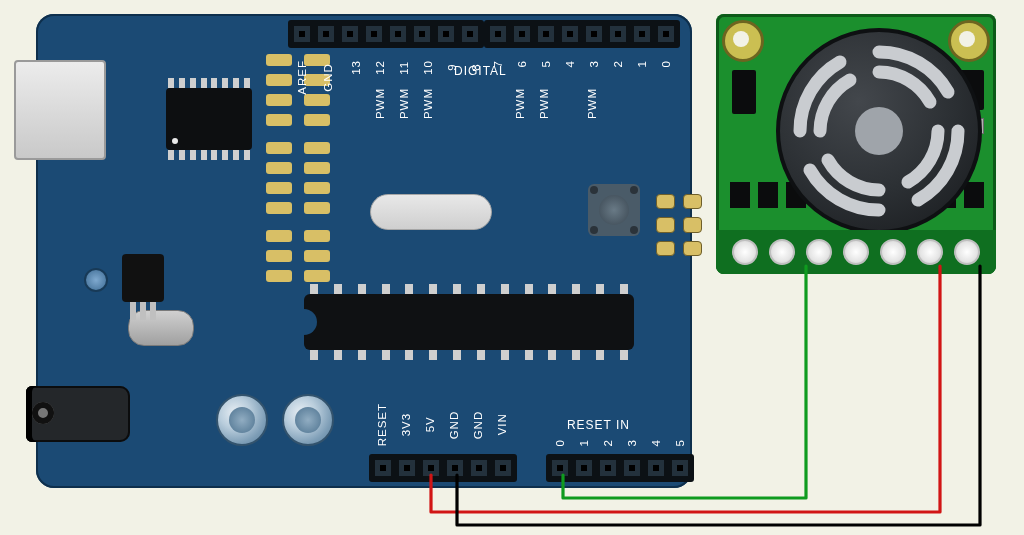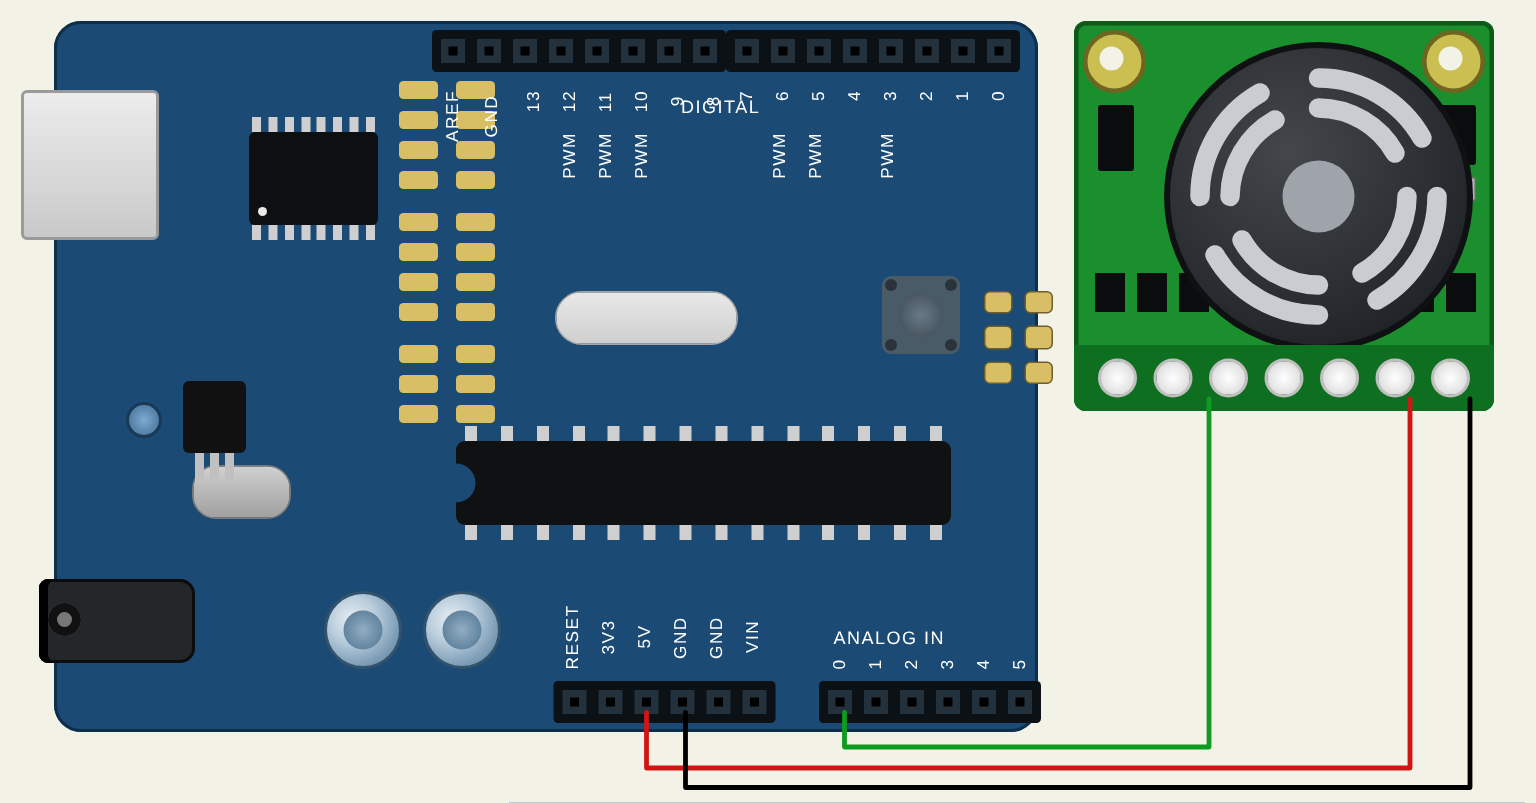--- a/index.html
+++ b/index.html
@@ -418,21 +418,21 @@
       <span>PWM</span>
       <span>PWM</span>
     </div>
     <div class="vlabels lbl-pwm-b" style="gap:8px;">
       <span>PWM</span>
       <span>PWM</span>
       <span style="visibility:hidden">.</span>
       <span>PWM</span>
     </div>
     <div class="hlabel hl-digital">DIGITAL</div>
-    <div class="hlabel hl-analog">ANALOG IN</div>
+    <div class="hlabel hl-analog">RESET IN</div>
 
     <div class="vlabels lbl-bot-a">
       <span>RESET</span>
       <span>3V3</span>
       <span>5V</span>
       <span>GND</span>
       <span>GND</span>
       <span>VIN</span>
     </div>
     <div class="vlabels lbl-bot-b">

